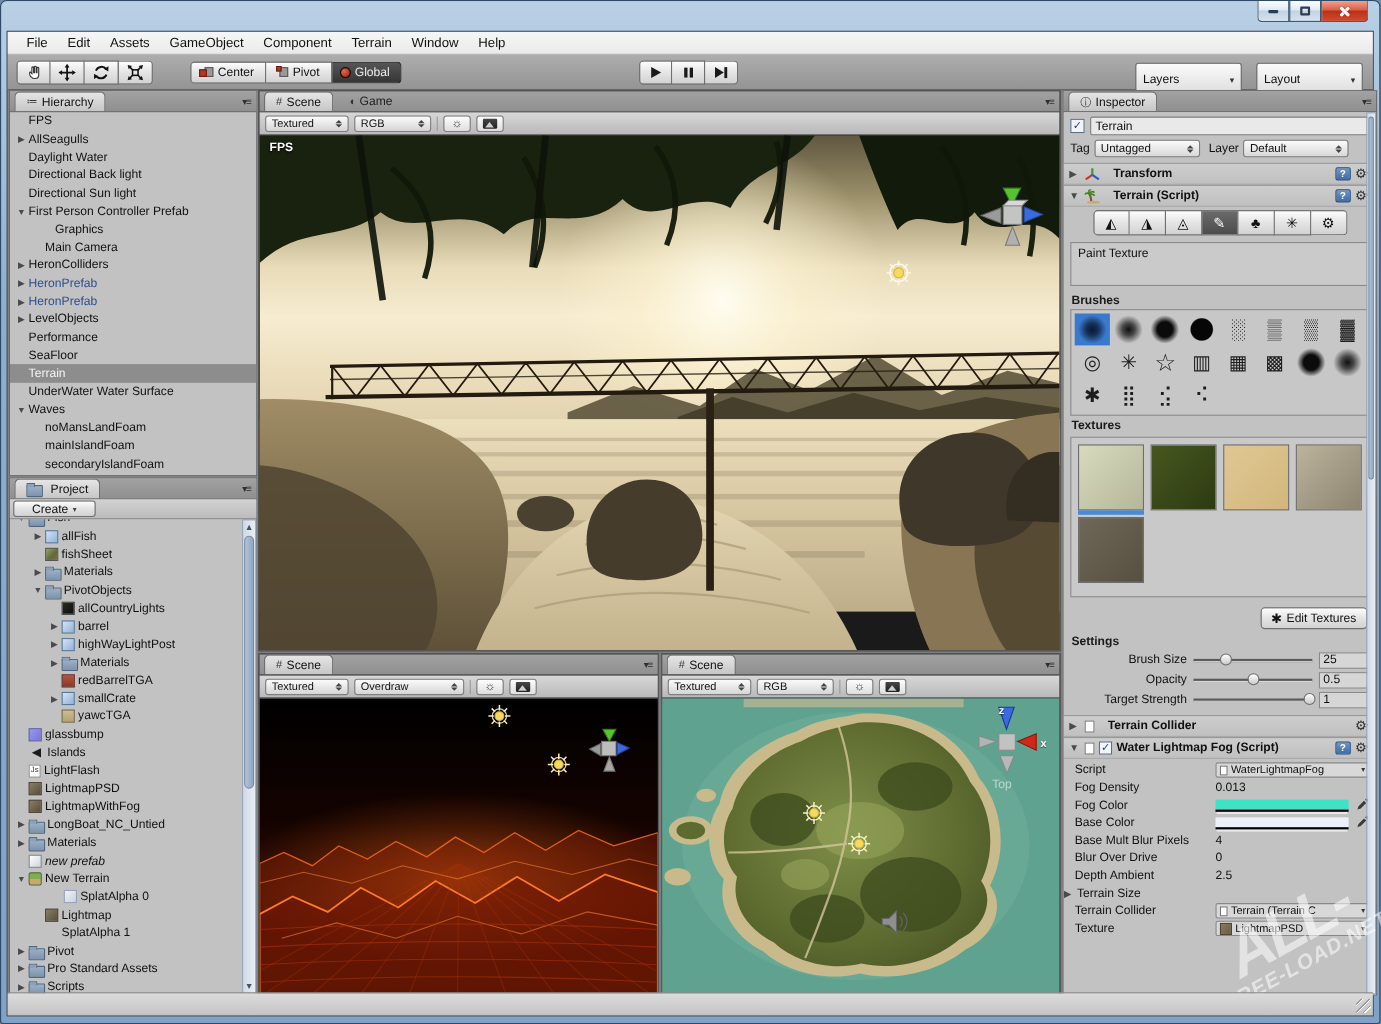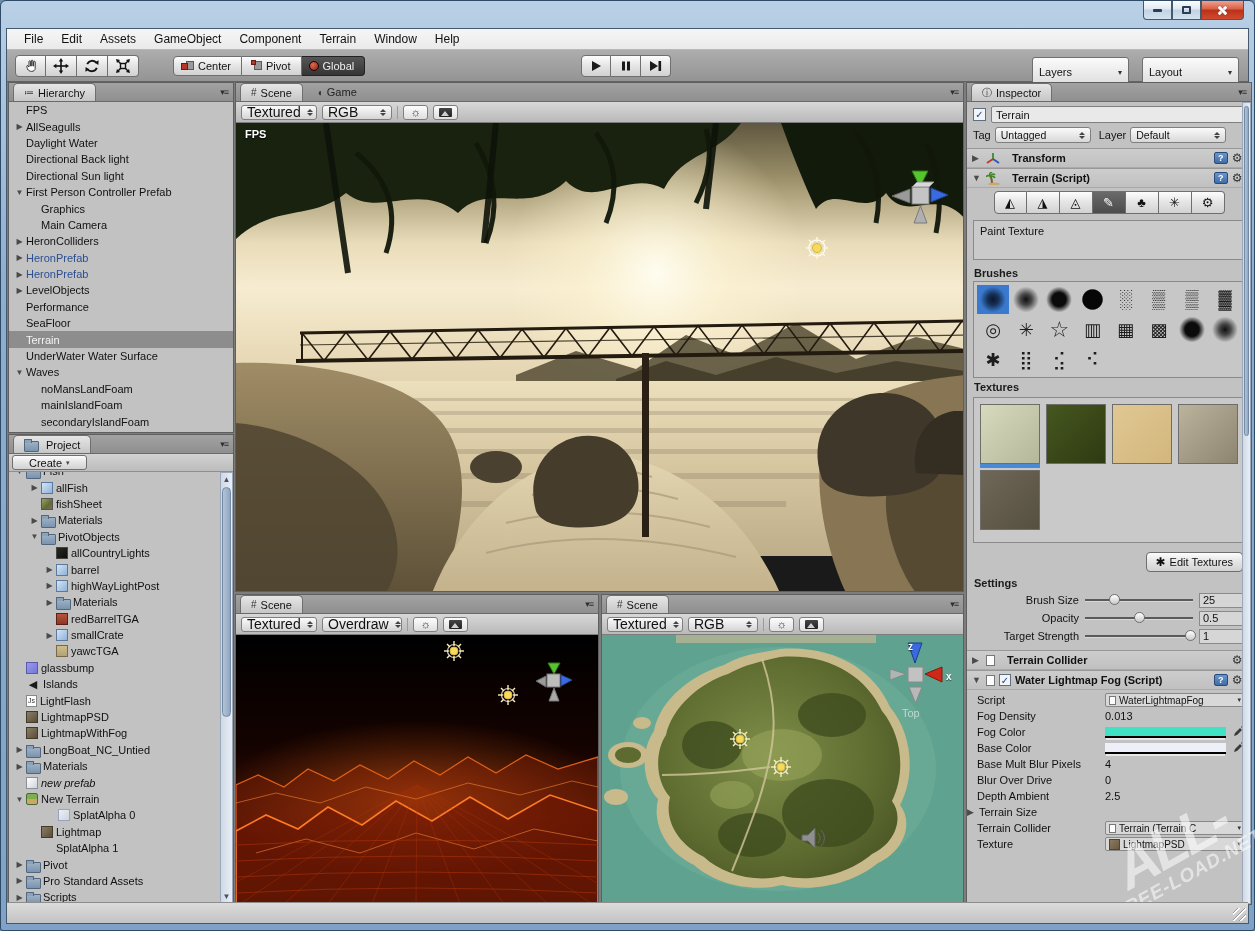--- a/index.html
+++ b/index.html
@@ -88,21 +88,21 @@
   .pi-tex-splat{background:linear-gradient(135deg,#eef1f6,#cdd4de);border:1px solid #9aa2c0;width:12px;height:12px;}
   .pi-terrain{background:linear-gradient(#7fae4e 55%,#caa86a 55%);border:1px solid #4a6a30;width:12px;height:12px;border-radius:2px;}
   .pi-scene{font-size:11px;color:#1a1a1a;line-height:12px;text-align:center;}
   .pi-js{background:#fff;border:1px solid #888;font-size:7px;color:#333;text-align:center;line-height:10px;width:11px;height:12px;}
   .pi-none{width:12px;}
   
   .sceneview{position:absolute;background:#1a1a1a;border:1px solid #5f5f5f;display:flex;flex-direction:column;}
   .minitoolbar{height:21px;background:linear-gradient(#d8d8d8,#b9b9b9);border-bottom:1px solid #7d7d7d;
     display:flex;align-items:center;gap:5px;padding:0 5px;flex:none;}
   .mtb-dd{height:15px;border:1px solid #7f7f7f;border-radius:3px;background:linear-gradient(#fbfbfb,#d5d5d5);
-    display:flex;align-items:center;font-size:14px;color:#111;padding:0 5px;gap:6px;}
+    display:flex;align-items:center;font-size:10px;color:#111;padding:0 5px;gap:6px;}
   .ud{display:inline-flex;flex-direction:column;gap:1px;}
   .ud i{width:0;height:0;border-left:3px solid transparent;border-right:3px solid transparent;}
   .ud i.up{border-bottom:3px solid #444;}
   .ud i.dn{border-top:3px solid #444;}
   .mtb-sep{width:1px;height:13px;background:#9b9b9b;}
   .mtb-toggle{width:25px;height:15px;border:1px solid #7f7f7f;border-radius:3px;
     background:linear-gradient(#fdfdfd,#dedede);display:flex;align-items:center;justify-content:center;font-size:11px;color:#333;}
   .imgglyph{width:13px;height:9px;background:linear-gradient(#454545,#222);border-radius:1px;position:relative;}
   .imgglyph::after{content:"";position:absolute;left:2px;bottom:1px;border-left:4px solid transparent;border-right:4px solid transparent;border-bottom:5px solid #cfcfcf;}
   .scontent{position:relative;flex:1;overflow:hidden;}
@@ -338,21 +338,21 @@
             <span>Directional Back light</span>
           </div>
           <div class="trow" style="padding-left: 4px;">
             <span class="arrow"></span>
             <span>Directional Sun light</span>
           </div>
           <div class="trow" style="padding-left: 4px;">
             <span class="arrow">▼</span>
             <span>First Person Controller Prefab</span>
           </div>
-          <div class="trow" style="padding-left: 19px;">
+          <div class="trow" style="padding-left: 2px; margin-left: 26px;">
             <span class="arrow"></span>
             <span>Graphics</span>
           </div>
           <div class="trow" style="padding-left: 19px;">
             <span class="arrow"></span>
             <span>Main Camera</span>
           </div>
           <div class="trow" style="padding-left: 4px;">
             <span class="arrow">▶</span>
             <span>HeronColliders</span>
@@ -719,21 +719,21 @@
         <div class="panelmenu">▾≡</div>
       </div>
       <div class="minitoolbar">
         <div class="mtb-dd" style="width:76px;">
           <span>Textured</span>
           <span class="ud" style="margin-left:auto;">
               <i class="up"></i>
               <i class="dn"></i>
             </span>
         </div>
-        <div class="mtb-dd" style="width:80px;">
+        <div class="mtb-dd" style="width:100px;">
           <span>Overdraw</span>
           <span class="ud" style="margin-left:auto;">
               <i class="up"></i>
               <i class="dn"></i>
             </span>
         </div>
         <div class="mtb-sep"></div>
         <div class="mtb-toggle">
             <span>☼</span>
           </div>

